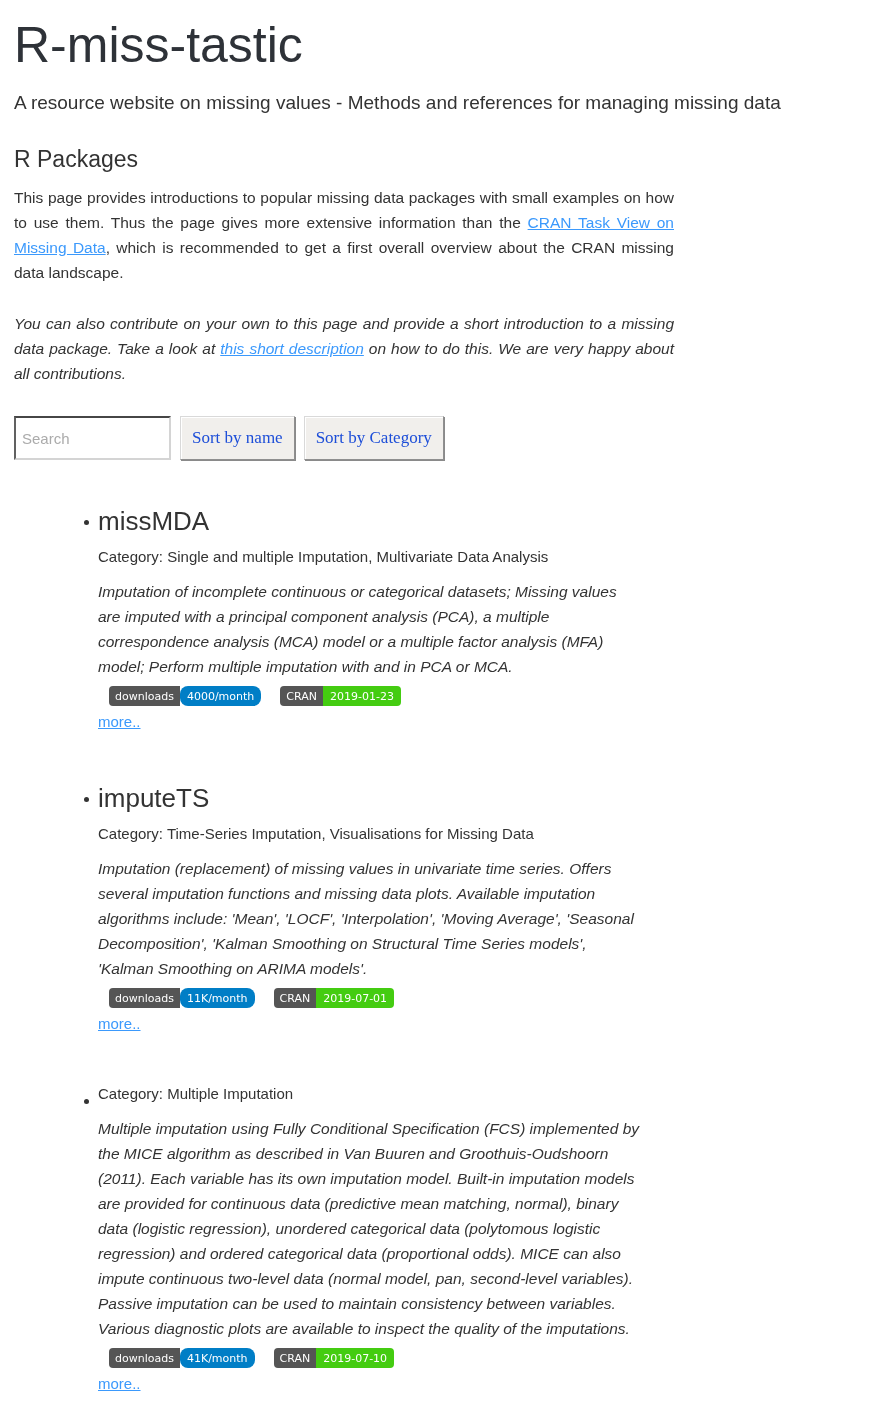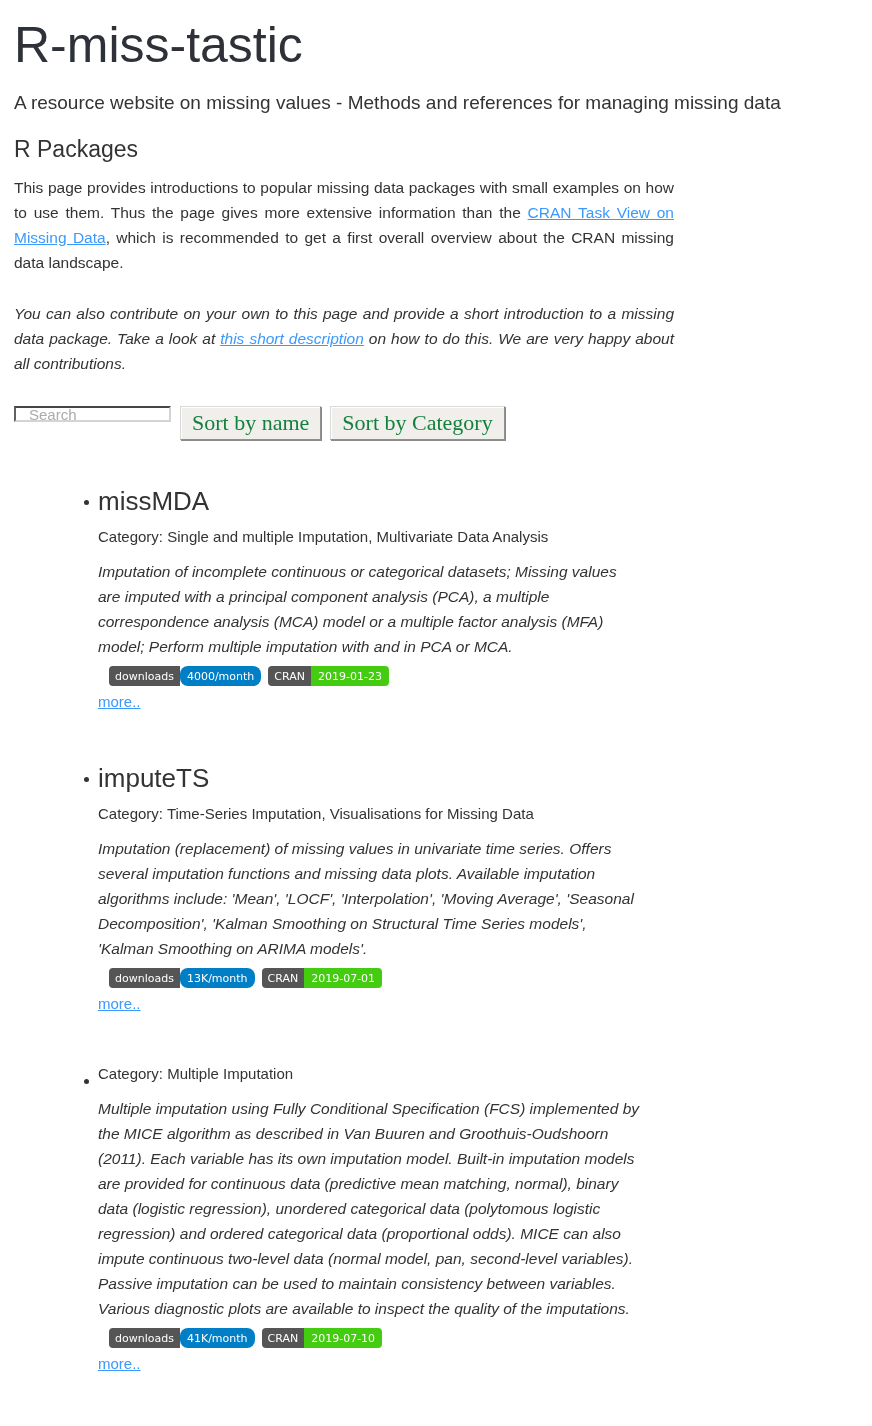--- a/index.html
+++ b/index.html
@@ -22,21 +22,21 @@
   h1{
     font-size:50px;
     font-weight:400;
     color:#2e3238;
     margin:6px 0 18px 0;
     letter-spacing:0;
   }
   .subtitle{
     font-size:19px;
     color:var(--text);
-    margin:0 0 22px 0;
+    margin:0 0 32px 0;
   }
   h2{
     font-size:23px;
     font-weight:400;
     color:var(--text);
     margin:0 0 12px 0;
   }
   .lead{
     font-size:15.5px;
     line-height:25px;
@@ -53,35 +53,35 @@
   .contribute a{font-style:italic;}
 
   .toolbar{
     display:flex;
     align-items:stretch;
     gap:9px;
     margin:30px 0 0 0;
   }
   .search-input{
     width:157px;
-    height:16px;
+    height:44px;
     border:2px inset #d4d4d4;
     border-top-color:#9a9a9a;
     border-left-color:#b5b5b5;
-    padding:2px 13px;
+    padding:2px 6px;
     font-family:"Liberation Sans",sans-serif;
     font-size:15px;
     color:var(--text);
     outline:none;
   }
   .search-input::placeholder{color:#ababab;}
   .toolbar button{
     font-family:"Liberation Serif",serif;
-    font-size:22px;
-    color:#15803d;
+    font-size:17px;
+    color:#1d4ed8;
     background:#f1efec;
     border:1px solid #8f8f8f;
     border-top-color:#d9d9d9;
     border-left-color:#d9d9d9;
     box-shadow:inset 1px 1px 0 #ffffff, 1px 1px 0 #8a8a8a;
     padding:3px 11px;
     cursor:pointer;
   }
 
   ul.package-list{
@@ -117,21 +117,21 @@
   .pkg-description{
     font-size:15.5px;
     font-style:italic;
     line-height:25px;
     max-width:545px;
     color:var(--text);
     margin:0 16px 7px 0;
   }
   .badges{
     display:flex;
-    gap:7px;
+    gap:19px;
     margin:0 0 7px 0;
     padding-left:11px;
   }
   .badge{
     display:inline-flex;
     border-radius:4px;
     overflow:hidden;
     font-family:"DejaVu Sans",sans-serif;
     font-size:11px;
     line-height:1;
@@ -186,21 +186,21 @@
       <a class="more-link">more..</a>
     </li>
 
     <li>
       <h3 class="pkg-name">imputeTS</h3>
       <p class="pkg-category">Category: Time-Series Imputation, Visualisations for Missing Data</p>
       <p class="pkg-description">Imputation (replacement) of missing values in univariate time series. Offers several imputation functions and missing data plots. Available imputation algorithms include: 'Mean', 'LOCF', 'Interpolation', 'Moving Average', 'Seasonal Decomposition', 'Kalman Smoothing on Structural Time Series models', 'Kalman Smoothing on ARIMA models'.</p>
       <div class="badges">
         <span class="badge">
           <span class="badge-label">downloads</span>
-          <span class="badge-value downloads">13K/month</span>
+          <span class="badge-value downloads">11K/month</span>
         </span>
         <span class="badge">
           <span class="badge-label">CRAN</span>
           <span class="badge-value cran">2019-07-01</span>
         </span>
       </div>
       <a class="more-link">more..</a>
     </li>
 
     <li>

